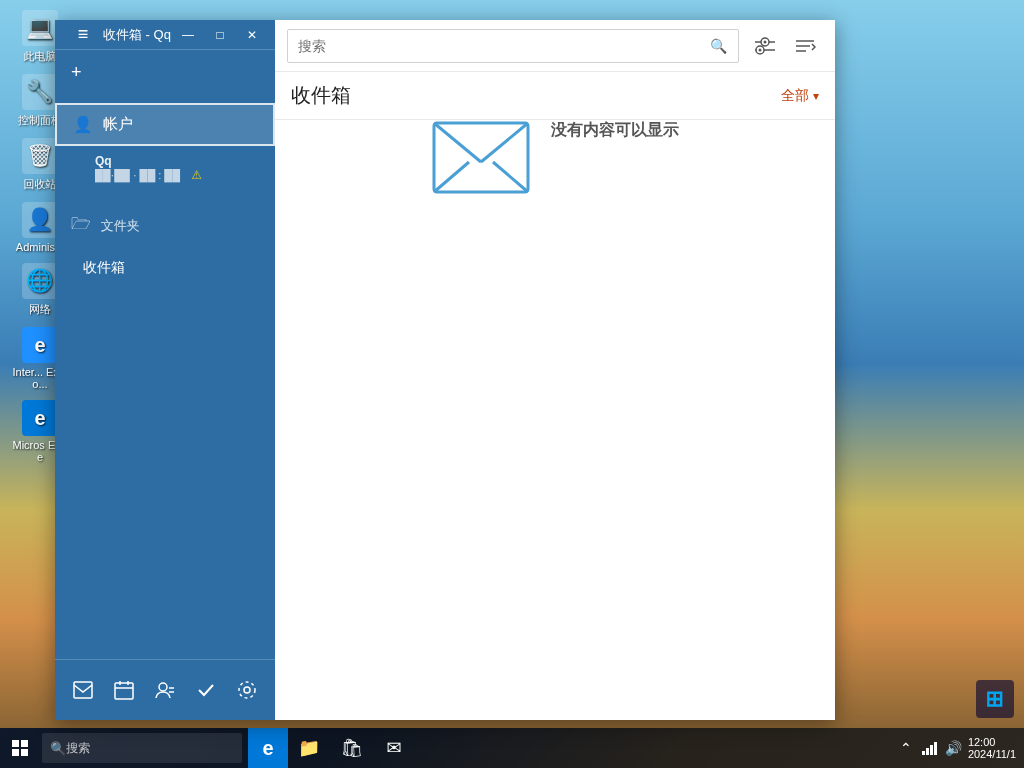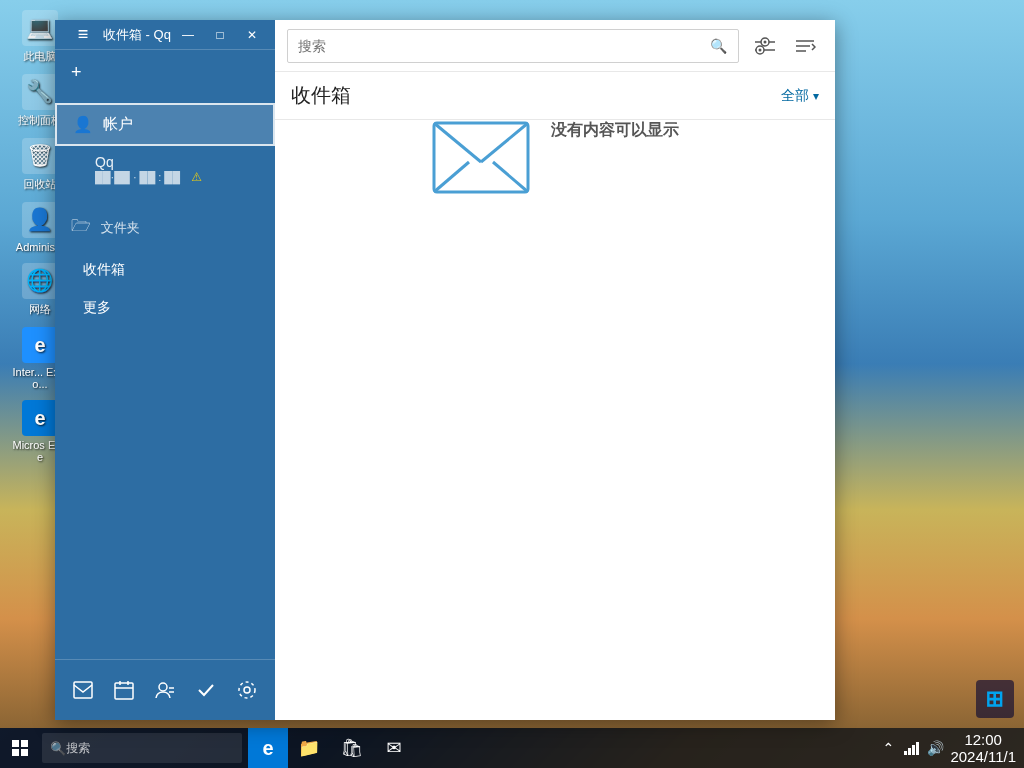--- a/index.html
+++ b/index.html
@@ -374,21 +374,21 @@
       font-weight: 300;
       color: #222;
       flex: 1;
     }
 
     .inbox-filter {
       display: flex;
       align-items: center;
       gap: 4px;
       font-size: 14px;
-      color: #0369a1;
+      color: #c2410c;
       cursor: pointer;
     }
 
     
     .empty-state {
       flex: 1;
       display: flex;
       flex-direction: row;
       align-items: flex-start;
       justify-content: center;
@@ -461,37 +461,34 @@
         <span style="font-size:18px; font-weight:300;">+</span>
         <span style="font-size:16px;"></span>
       </div>
 
       <div class="sidebar-section">
         <div class="sidebar-item active">
           <span style="font-size:16px;">👤</span>
           <span style="font-size:15px; font-weight:500;">帐户</span>
         </div>
         <div class="sidebar-account">
-          <span style="font-weight:normal; font-size:14px;">Qq</span>
+          <span style="font-weight:bold; font-size:12px;">Qq</span>
           <br>
           <span style="font-size:11px; opacity:0.8;">██·██ · ██ : ██</span>
           <span class="account-warning">⚠</span>
         </div>
       </div>
 
       <div class="sidebar-section" style="margin-top:16px;">
         <div class="sidebar-folder-item" style="opacity:0.8; font-size:13px;">
           <span style="font-size:16px;">🗁</span>
           <span>文件夹</span>
         </div>
         <div class="sidebar-folder-item" style="padding-left:28px;">
           <span>收件箱</span>
-        </div>
-        <div class="sidebar-folder-item" style="padding-left:28px;">
-          <span>更多</span>
         </div>
       </div>
 
       <div class="sidebar-bottom-icons">
         <div class="bottom-icon">
           <svg width="20" height="18" viewBox="0 0 20 18" fill="none">
             <rect x="1" y="1" width="18" height="16" rx="1" stroke="white" stroke-width="1.5" fill="none"></rect>
             <polyline points="1,4 10,11 19,4" stroke="white" stroke-width="1.5" fill="none"></polyline>
           </svg>
         </div>
@@ -604,20 +601,20 @@
       <div class="tray-icon">⌃</div>
       <div class="tray-icon">
         <svg width="16" height="14" viewBox="0 0 16 14" fill="white">
           <rect x="0" y="10" width="3" height="4" fill="white"></rect>
           <rect x="4" y="7" width="3" height="7" fill="white"></rect>
           <rect x="8" y="4" width="3" height="10" fill="white"></rect>
           <rect x="12" y="1" width="3" height="13" fill="white"></rect>
         </svg>
       </div>
       <div class="tray-icon">🔊</div>
-      <div style="font-size:15px; color:white;text-align:center;">
+      <div style="font-size:11px; color:white;">
         <div>12:00</div>
         <div>2024/11/1</div>
       </div>
     </div>
   </div>
 
 </div>
 
 </body></html>

